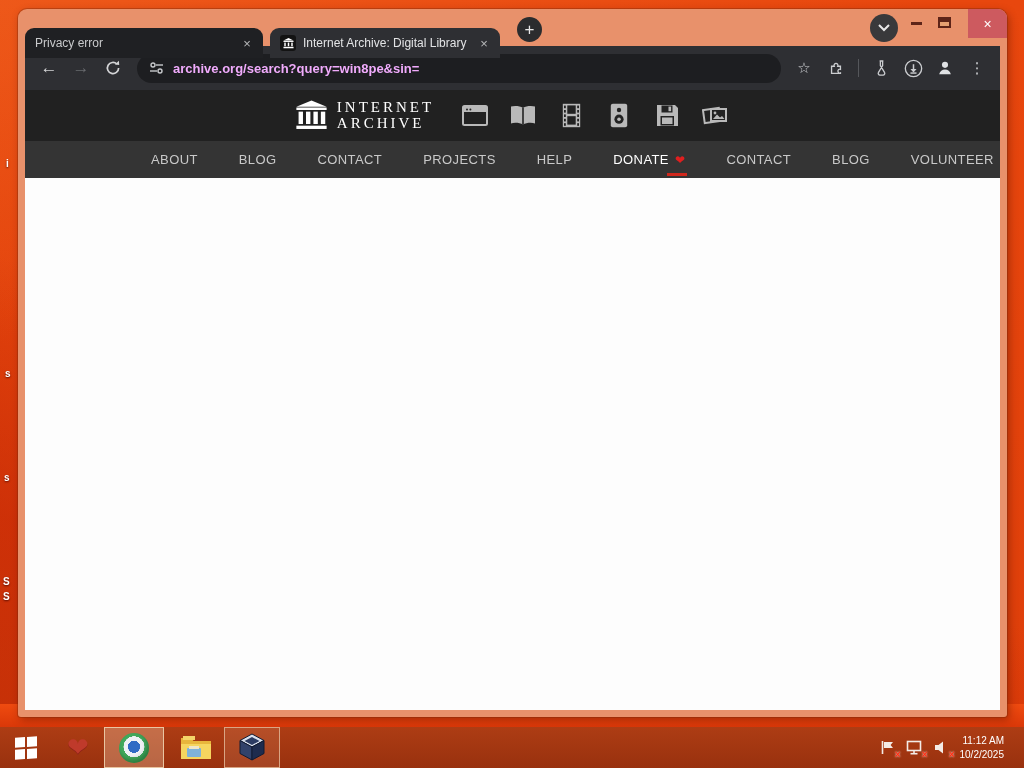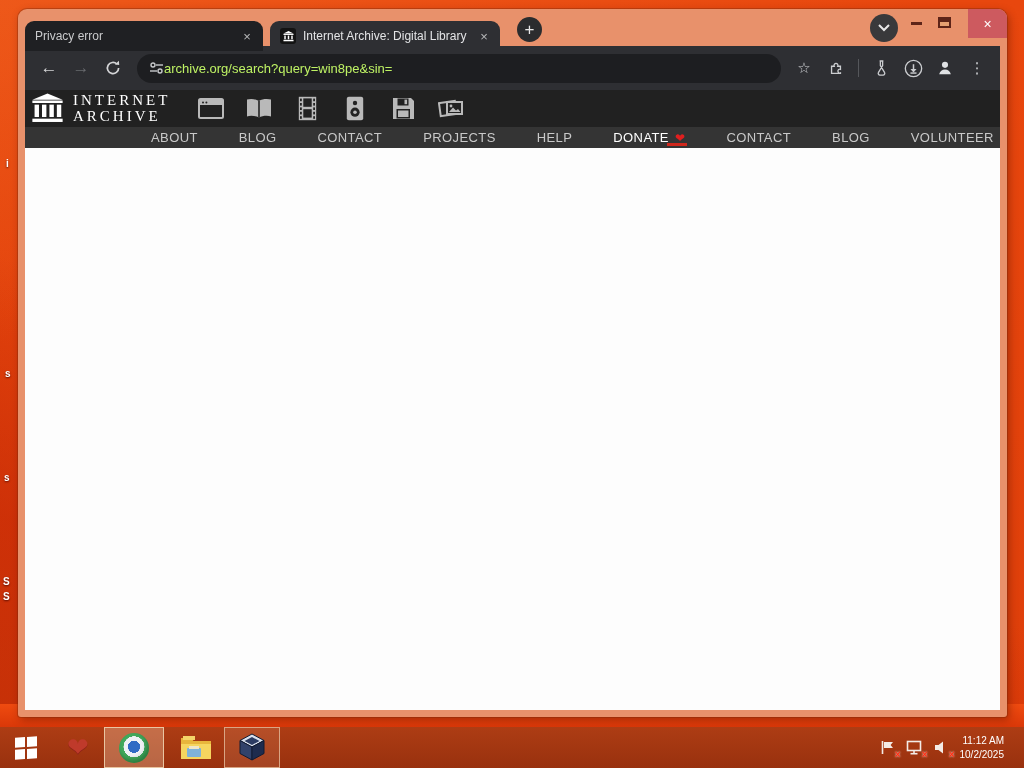--- a/index.html
+++ b/index.html
@@ -19,21 +19,21 @@
   .frag { position:absolute; color:#fff; font-size:10px; font-weight:bold;
     text-shadow:0 1px 2px rgba(60,0,0,.8); }
 
   
   .bwindow {
     position:absolute; left:18px; top:9px; width:989px; height:708px;
     background:#e8916b; border-radius:9px 9px 3px 3px;
     box-shadow:0 0 0 1px rgba(120,40,10,.35), 2px 3px 8px rgba(90,20,0,.45);
   }
   .tabstrip { position:relative; height:37px; }
-  .tab { position:absolute; top:12px; height:30px; border-radius:9px 9px 0 0;
+  .tab { position:absolute; top:19px; height:30px; border-radius:9px 9px 0 0;
     display:flex; align-items:center; padding:0 8px 0 10px; font-size:12px; }
   .tab-inactive { left:7px; width:238px; background:#1f2023; color:#c9cacc; }
   .tab-active   { left:252px; width:230px; background:#2e2f33; color:#e3e4e6; }
   .tab-title { flex:1; white-space:nowrap; overflow:hidden; }
   .tab-close { width:16px; text-align:center; color:#b7b8ba; font-size:13px; cursor:pointer; }
   .favicon { width:16px; height:16px; background:#131313; border-radius:3px;
     margin-right:7px; display:flex; align-items:center; justify-content:center; flex:none; }
   .newtab { position:absolute; left:499px; top:8px; width:25px; height:25px;
     border-radius:50%; background:#2b2c2e; color:#e8e8e8; font-size:17px;
     display:flex; align-items:center; justify-content:center; line-height:0; }
@@ -48,43 +48,43 @@
     display:flex; align-items:center; justify-content:center; }
 
   
   .toolbar { margin:0 7px; height:44px; background:#2e2f33;
     display:flex; align-items:center; padding:0 10px; gap:4px; }
   .navbtn { width:28px; height:28px; display:flex; align-items:center; justify-content:center;
     font-size:17px; color:#d4d5d7; flex:none; }
   .navbtn.disabled { color:#696b6f; }
   .omnibox { flex:1; height:29px; background:#1d1e21; border-radius:15px;
     display:flex; align-items:center; padding:0 12px; margin:0 6px; min-width:0; }
-  .omni-url { color:#bef264; font-size:13px; white-space:nowrap; overflow:hidden; }
+  .omni-url { color:#f0abfc; font-size:13px; margin-left:9px; white-space:nowrap; overflow:hidden;font-weight:bold; }
   .tb-right { display:flex; align-items:center; gap:6px; flex:none; }
   .tb-ic { width:26px; height:26px; display:flex; align-items:center; justify-content:center;
     color:#cbcdd0; font-size:15px; }
   .tb-divider { width:1px; height:18px; background:#55575b; margin:0 3px; }
 
   
   .page { margin:0 7px; height:620px; background:#fdfdfd; display:flex; flex-direction:column; }
-  .ia-header { height:37px; background:#212121; display:flex; align-items:center; padding:0 6px; }
+  .ia-header { height:51px; background:#212121; display:flex; align-items:center; padding:0 6px;justify-content:center; }
   .ia-logo { display:flex; align-items:center; gap:9px; }
   .ia-logo-text { font-family:"Liberation Serif", serif; color:#fff; font-size:15px;
     letter-spacing:3px; line-height:1.05; white-space:nowrap; }
   .media-icons { display:flex; align-items:center; gap:18px; margin-left:26px; }
   .media-ic { width:30px; height:26px; display:flex; align-items:center; justify-content:center; }
   .ia-right { margin-left:auto; display:flex; align-items:center; gap:14px; padding-right:12px; }
   .auth-text { color:#c6c6c6; font-size:14px; letter-spacing:.3px; white-space:nowrap; }
   .searchbox { width:133px; height:27px; background:#fff; border-radius:7px;
     display:flex; align-items:center; padding:0 6px; }
   .searchbox input { border:none; outline:none; width:100%; font-size:13px;
     font-family:"Liberation Sans", sans-serif; color:#333; background:transparent; }
   .searchbox input::placeholder { color:#9a9a9a; }
 
-  .ia-nav { height:21px; background:#343434; display:flex; align-items:center;
+  .ia-nav { height:37px; background:#343434; display:flex; align-items:center;
     gap:41px; padding-left:126px; font-size:13px; color:#c9c9c9; }
   .nav-item { position:relative; height:100%; display:flex; align-items:center; gap:6px;
     letter-spacing:.4px; white-space:nowrap; }
   .nav-item.donate { color:#fff; }
   .heart { color:#e01f1f; font-size:12px; }
   .donate-line { position:absolute; bottom:2px; right:-2px; width:20px; height:3px; background:#cf271c; }
   .ia-content { flex:1; background:#fdfdfd; }
 
   
   .taskbar { position:absolute; left:0; bottom:0; width:1024px; height:41px;

